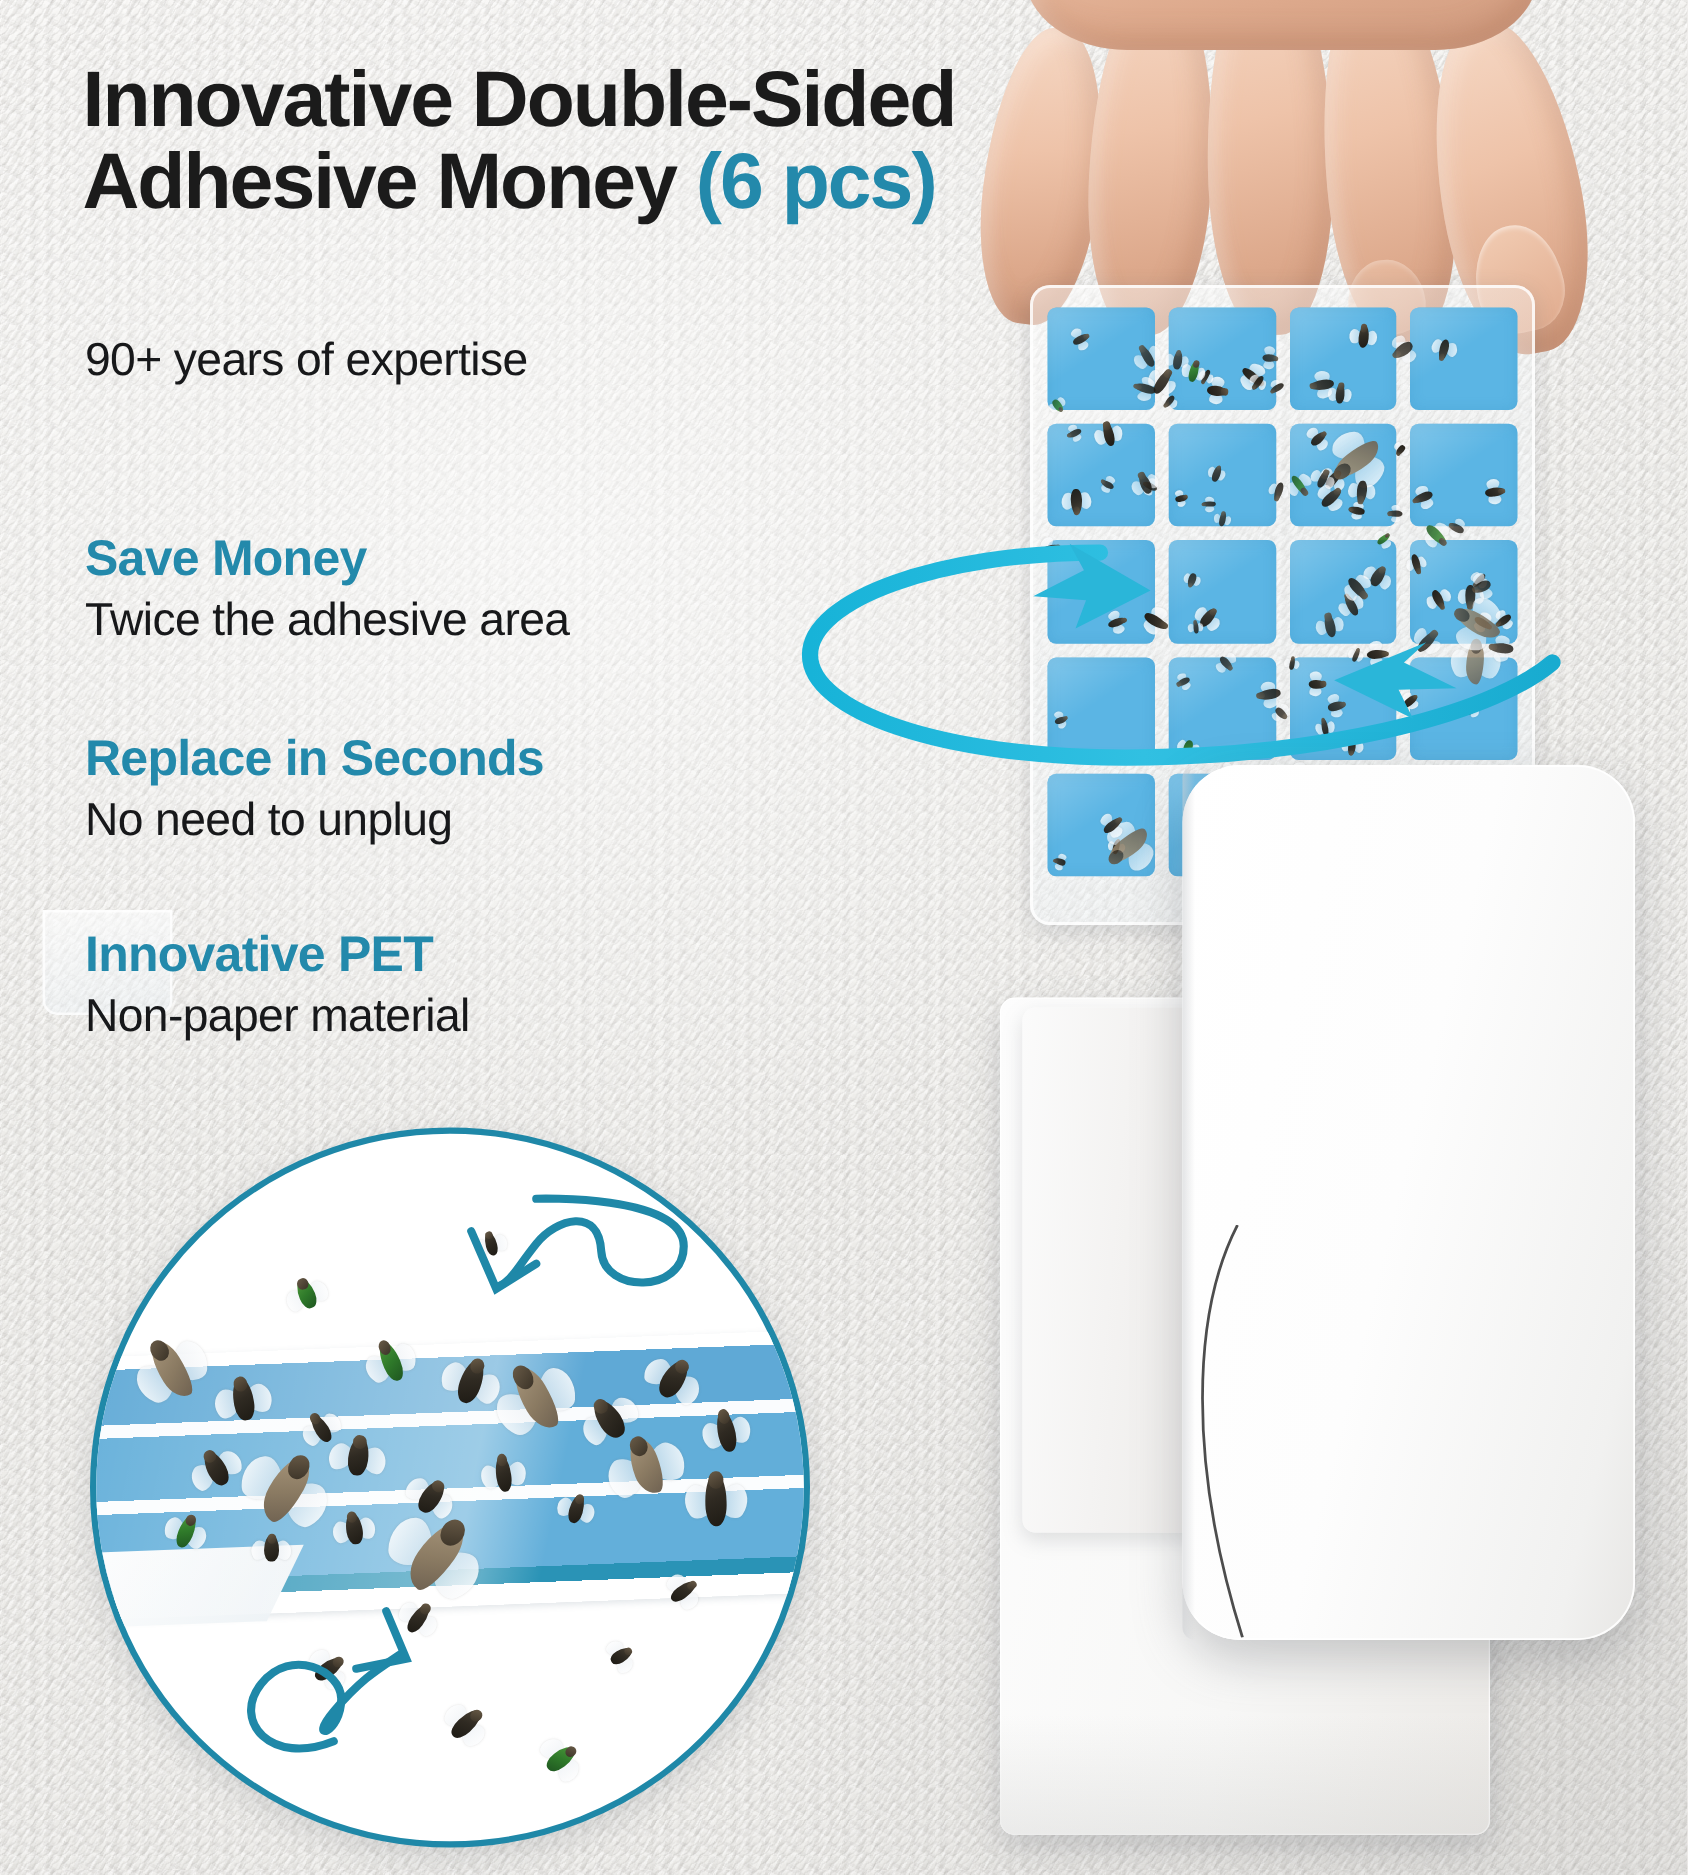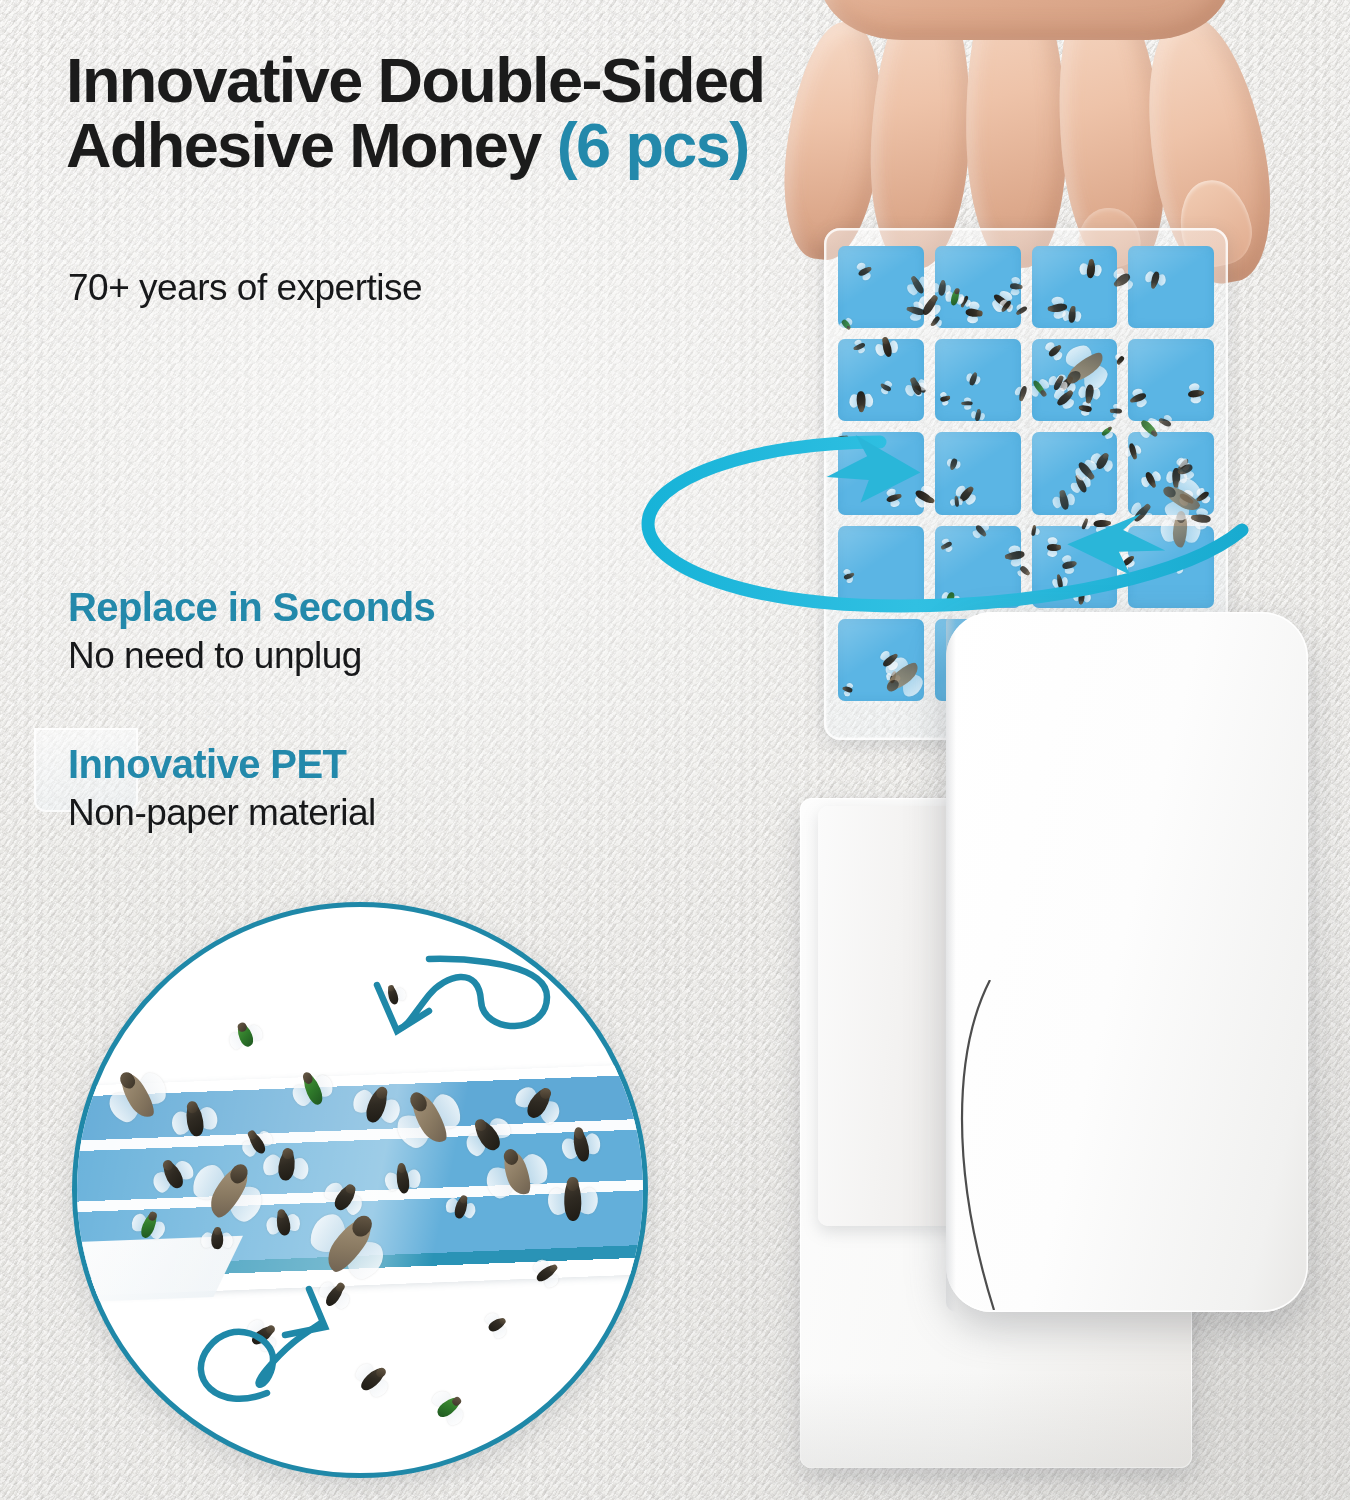--- a/index.html
+++ b/index.html
@@ -969,21 +969,25 @@
       </g>
     </svg>
   </div>
 
   <div class="title">
     <div>Innovative Double-Sided</div>
     <div><span>Adhesive Money </span><span class="accent">(6 pcs)</span></div>
   </div>
 
   <div class="feat" id="feat0">
-    <div class="s">70+ years of expertise</div>
+    <div class="s">90+ years of expertise</div>
+  </div>
+  <div class="feat" id="feat1">
+    <div class="h">Save Money</div>
+    <div class="s">Twice the adhesive area</div>
   </div>
   <div class="feat" id="feat2">
     <div class="h">Replace in Seconds</div>
     <div class="s">No need to unplug</div>
   </div>
   <div class="feat" id="feat3">
     <div class="h">Innovative PET</div>
     <div class="s">Non-paper material</div>
   </div>
 

